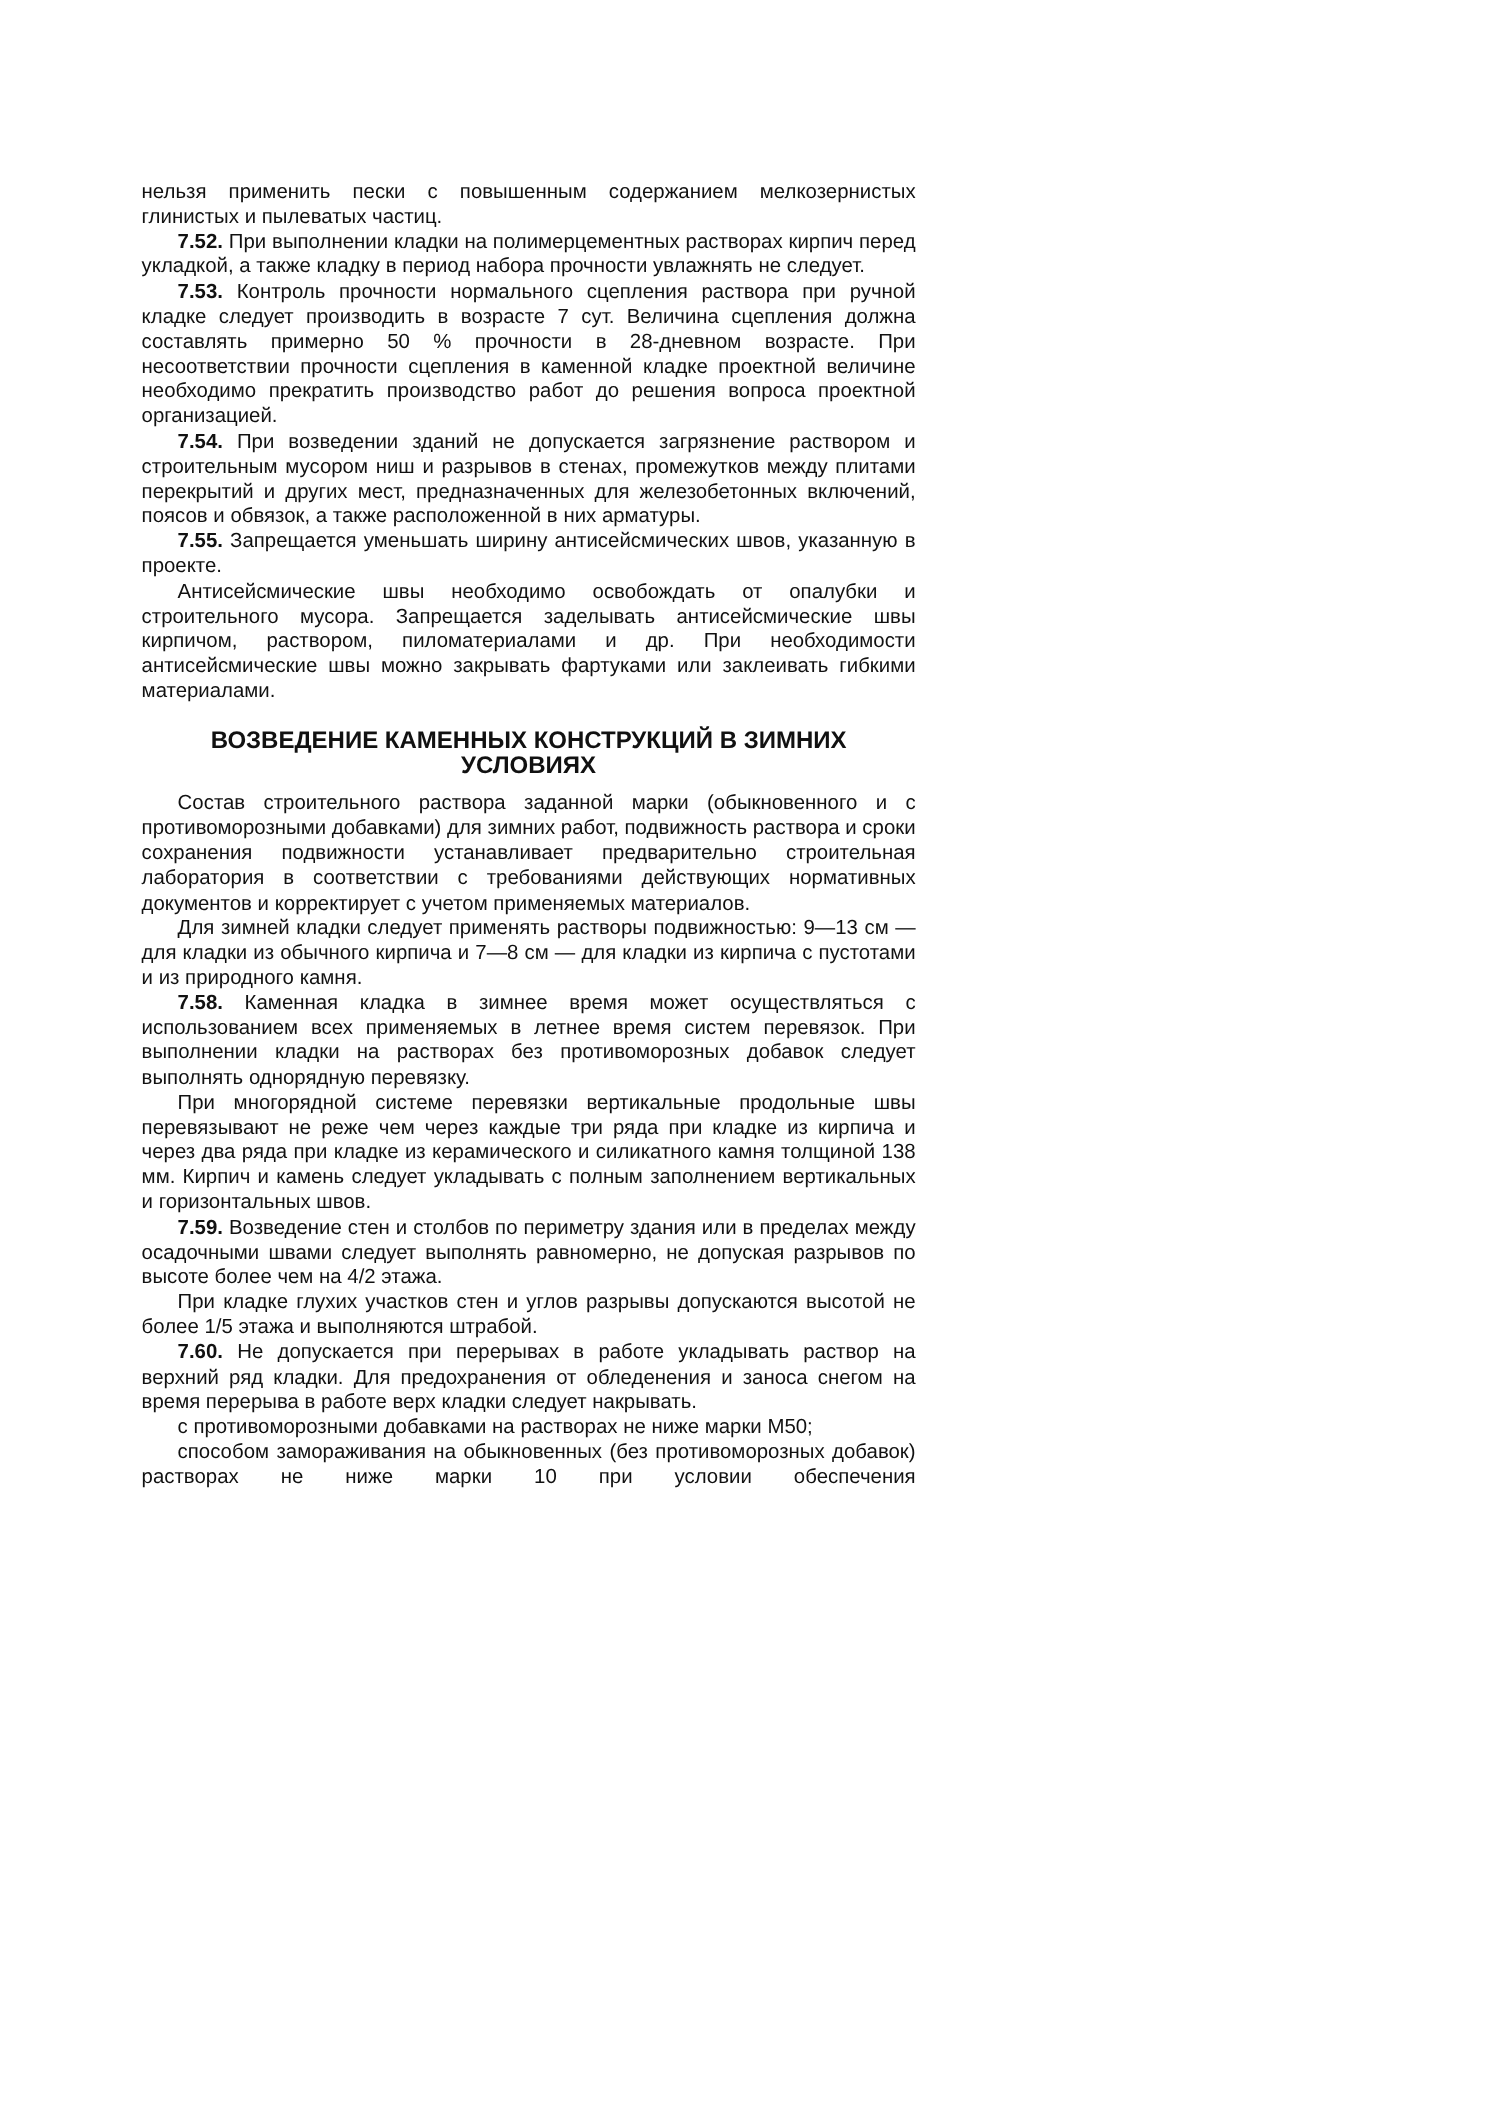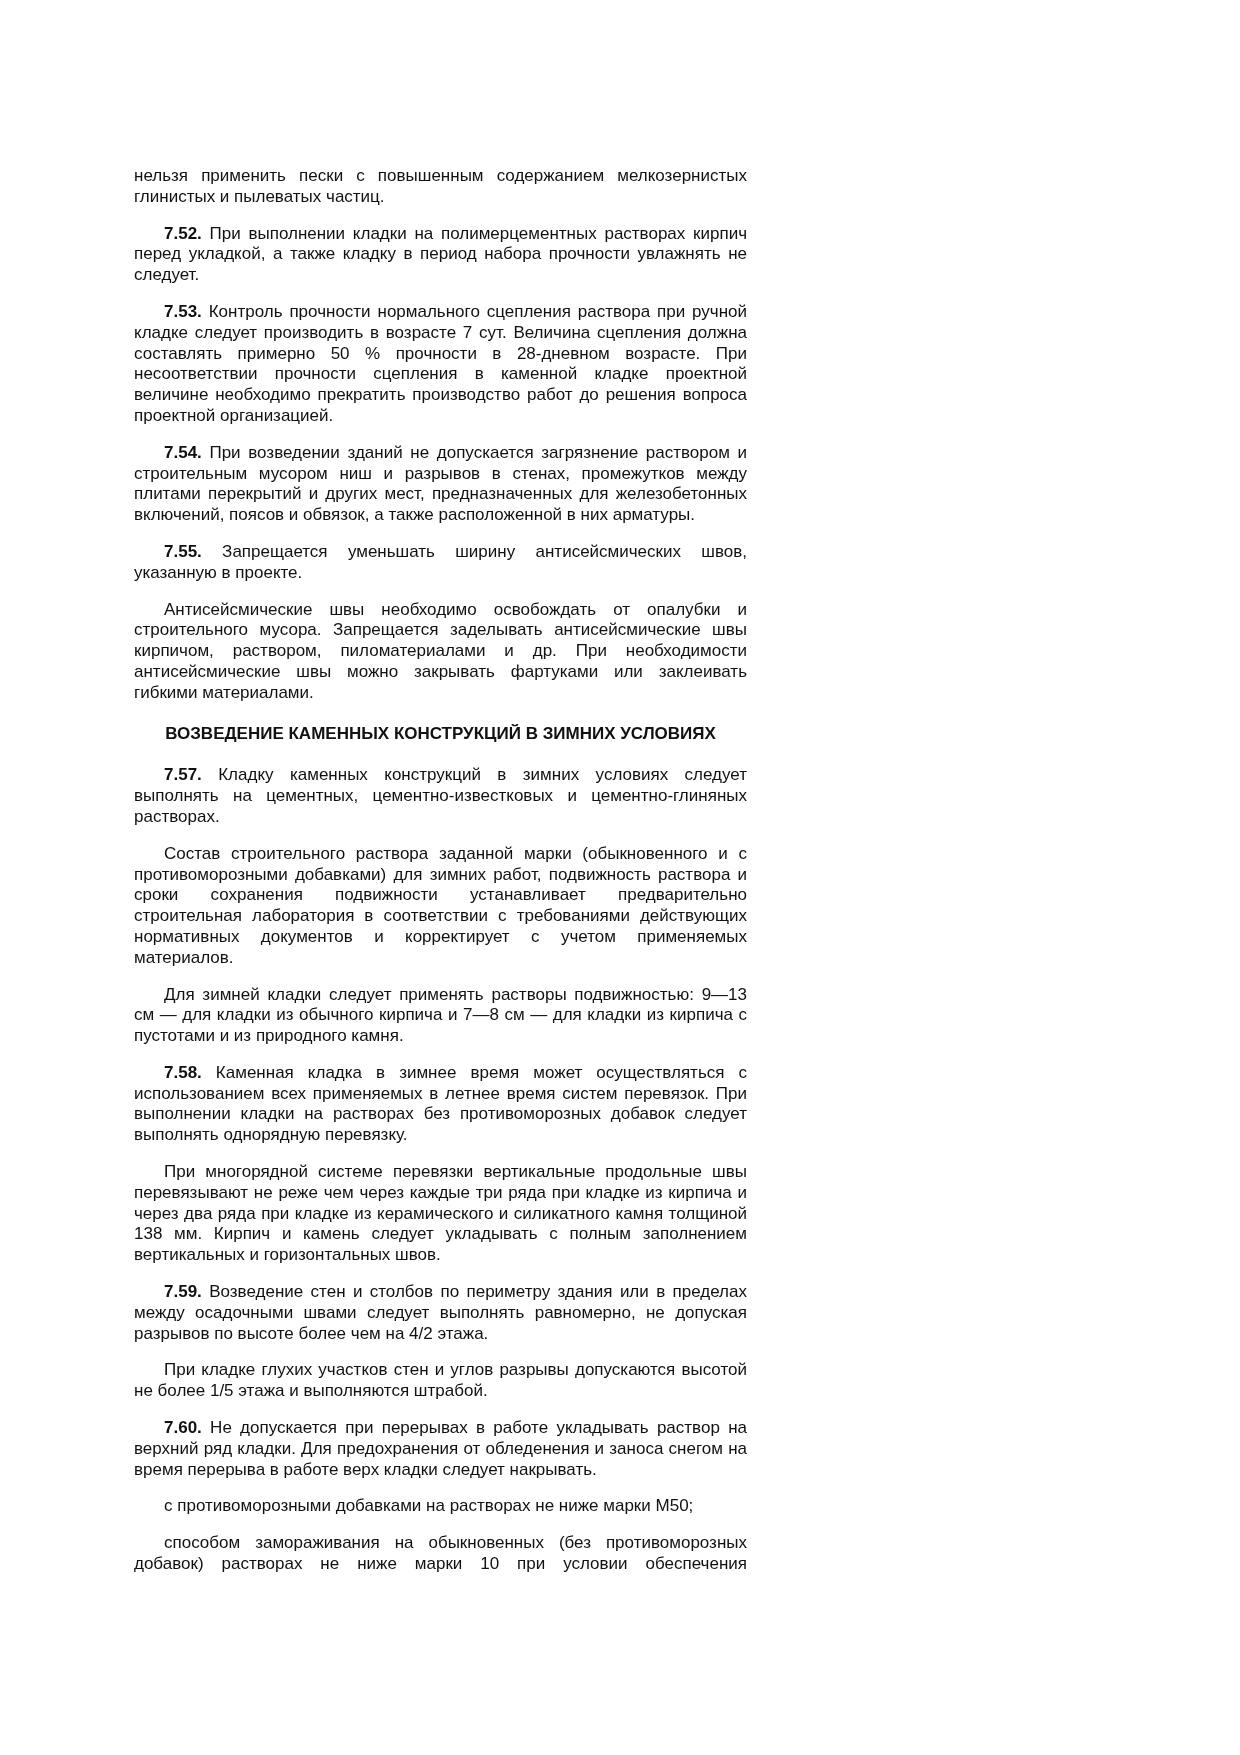--- a/index.html
+++ b/index.html
@@ -17,58 +17,57 @@
       position: absolute;
       left: 118px;
       top: 150px;
       width: 645px;
       font-family: "Liberation Sans", sans-serif;
       font-size: 17px;
       line-height: 20.8px;
       color: #111111;
     }
     .page p {
-      margin: 16px;
+      margin: 0;
       text-align: justify;
       text-indent: 0;
     }
     .page p.indent {
       text-indent: 30px;
     }
     .page p.continued-last {
       text-align-last: justify;
     }
     .clause-num {
       font-weight: bold;
     }
     .section-heading {
       font-weight: bold;
       text-align: center;
-      margin: 20px 0 21px 0;
-      font-size: 17px;
+      margin: 20px 0 11px 0;
+      font-size: 20px;
       line-height: 20.8px;
     }
   </style>
 </head>
 <body>
 
 <div class="page">
   <div>
     <p><span>нельзя применить пески с повышенным содержанием мелкозернистых глинистых и пылеватых частиц.</span></p>
     <p class="indent"><span class="clause-num">7.52.</span><span> При выполнении кладки на полимерцементных растворах кирпич перед укладкой, а также кладку в период набора прочности увлажнять не следует.</span></p>
     <p class="indent"><span class="clause-num">7.53.</span><span> Контроль прочности нормального сцепления раствора при ручной кладке следует производить в возрасте 7 сут. Величина сцепления должна составлять примерно 50 % прочности в 28-дневном возрасте. При несоответствии прочности сцепления в каменной кладке проектной величине необходимо прекратить производство работ до решения вопроса проектной организацией.</span></p>
     <p class="indent"><span class="clause-num">7.54.</span><span> При возведении зданий не допускается загрязнение раствором и строительным мусором ниш и разрывов в стенах, промежутков между плитами перекрытий и других мест, предназначенных для железобетонных включений, поясов и обвязок, а также расположенной в них арматуры.</span></p>
     <p class="indent"><span class="clause-num">7.55.</span><span> Запрещается уменьшать ширину антисейсмических швов, указанную в проекте.</span></p>
     <p class="indent"><span>Антисейсмические швы необходимо освобождать от опалубки и строительного мусора. Запрещается заделывать антисейсмические швы кирпичом, раствором, пиломатериалами и др. При необходимости антисейсмические швы можно закрывать фартуками или заклеивать гибкими материалами.</span></p>
   </div>
 
   <div class="section-heading">ВОЗВЕДЕНИЕ КАМЕННЫХ КОНСТРУКЦИЙ В ЗИМНИХ УСЛОВИЯХ</div>
 
   <div>
-    <p class="indent"><span class="clause-num">7.57.</span><span> Кладку каменных конструкций в зимних условиях следует выполнять на цементных, цементно-известковых и цементно-глиняных растворах.</span></p>
     <p class="indent"><span>Состав строительного раствора заданной марки (обыкновенного и с противоморозными добавками) для зимних работ, подвижность раствора и сроки сохранения подвижности устанавливает предварительно строительная лаборатория в соответствии с требованиями действующих нормативных документов и корректирует с учетом применяемых материалов.</span></p>
     <p class="indent"><span>Для зимней кладки следует применять растворы подвижностью: 9—13 см — для кладки из обычного кирпича и 7—8 см — для кладки из кирпича с пустотами и из природного камня.</span></p>
     <p class="indent"><span class="clause-num">7.58.</span><span> Каменная кладка в зимнее время может осуществляться с использованием всех применяемых в летнее время систем перевязок. При выполнении кладки на растворах без противоморозных добавок следует выполнять однорядную перевязку.</span></p>
     <p class="indent"><span>При многорядной системе перевязки вертикальные продольные швы перевязывают не реже чем через каждые три ряда при кладке из кирпича и через два ряда при кладке из керамического и силикатного камня толщиной 138 мм. Кирпич и камень следует укладывать с полным заполнением вертикальных и горизонтальных швов.</span></p>
     <p class="indent"><span class="clause-num">7.59.</span><span> Возведение стен и столбов по периметру здания или в пределах между осадочными швами следует выполнять равномерно, не допуская разрывов по высоте более чем на 4/2 этажа.</span></p>
     <p class="indent"><span>При кладке глухих участков стен и углов разрывы допускаются высотой не более 1/5 этажа и выполняются штрабой.</span></p>
     <p class="indent"><span class="clause-num">7.60.</span><span> Не допускается при перерывах в работе укладывать раствор на верхний ряд кладки. Для предохранения от обледенения и заноса снегом на время перерыва в работе верх кладки следует накрывать.</span></p>
     <p class="indent"><span>с противоморозными добавками на растворах не ниже марки М50;</span></p>
     <p class="indent continued-last"><span>способом замораживания на обыкновенных (без противоморозных добавок) растворах не ниже марки 10 при условии обеспечения</span></p>
   </div>

